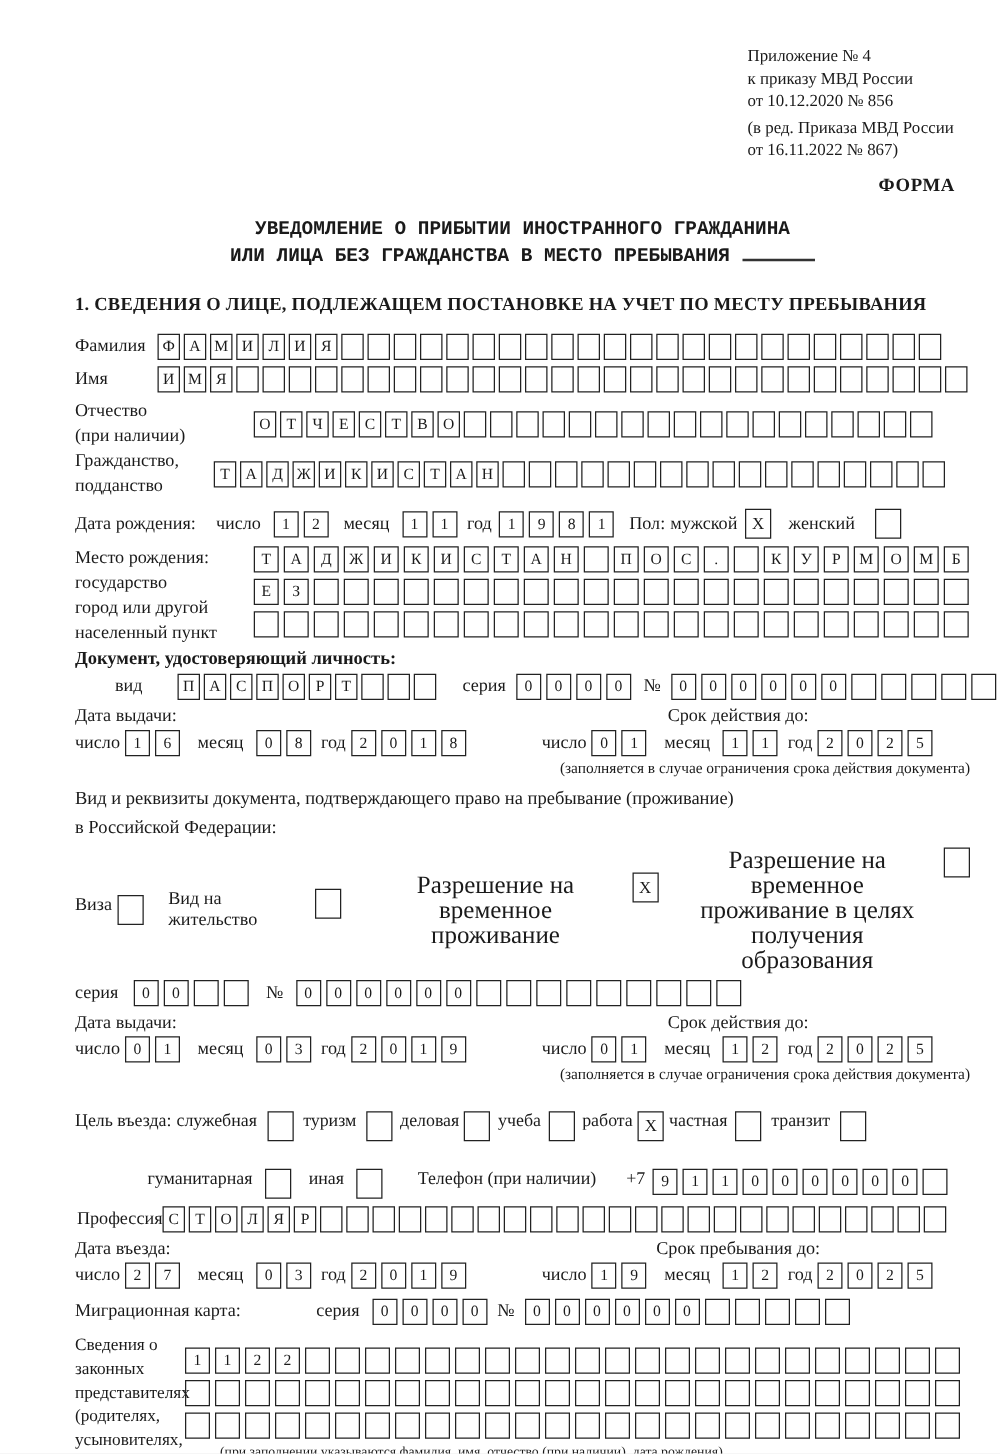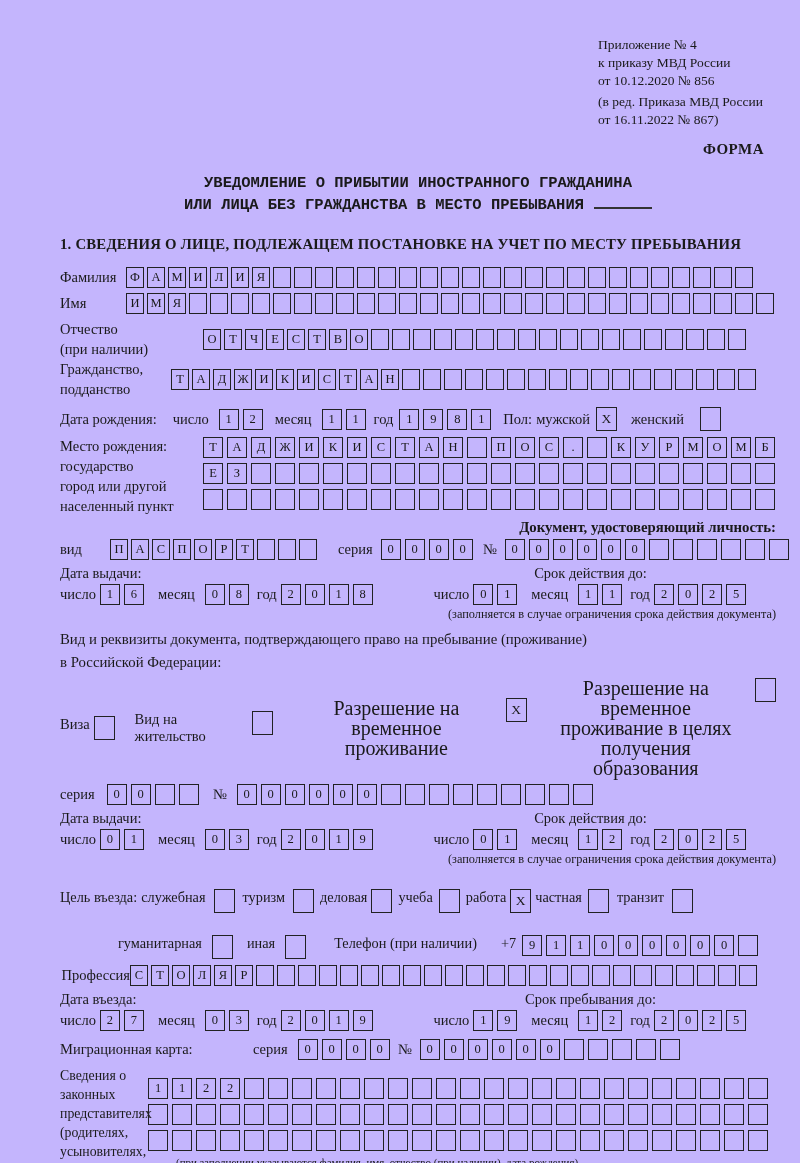--- a/index.html
+++ b/index.html
@@ -1,20 +1,20 @@
 <!DOCTYPE html>
 <html><head>
 <meta charset="utf-8">
 <style>
   * { margin:0; padding:0; box-sizing:border-box; }
   html,body { background:#e9e9e9; }
   body { font-family:"Liberation Serif", serif; color:#1a1a1a; }
   .page {
     position:relative; width:800px; height:1163px; margin:0 auto;
-    background:#c4b5fd; padding:36px 24px 12px 60px; overflow:hidden;
+    background:#ffffff; padding:36px 24px 12px 60px; overflow:hidden;
   }
   .fs { font-size:14.5px; }
 
   
   .appendix { margin-left:auto; width:178px; font-size:13.5px; line-height:18px; }
   .appendix .rev { margin-top:3px; }
   .forma { text-align:right; margin:12px 12px 0 0; font-weight:bold; font-size:15px; letter-spacing:.5px; }
 
   
   .title { margin-top:14px; text-align:center; font-weight:bold; font-size:15.5px; line-height:22px;font-family:Liberation Mono, monospace; }
@@ -36,35 +36,35 @@
   }
   .lblcol div { line-height:20px; }
   .stack > .cells { margin-bottom:5px; }
 
   .w66 { width:66px; flex:0 0 66px; }
   .w143 { width:143px; flex:0 0 143px; }
   .w111 { width:111px; flex:0 0 111px; }
   .ml4{margin-left:4px;} .ml6{margin-left:6px;} .ml8{margin-left:8px;} .ml10{margin-left:10px;}
   .ml12{margin-left:12px;} .ml14{margin-left:14px;} .ml16{margin-left:16px;} .ml18{margin-left:18px;}
   .ml20{margin-left:20px;} .ml24{margin-left:24px;} .ml28{margin-left:28px;}
-  .mt3{margin-top:3px;} .mt4{margin-top:4px;} .mt5{margin-top:5px;} .mt6{margin-top:6px;}
+  .mt3{margin-top:3px;margin-left:32px;} .mt4{margin-top:4px;} .mt5{margin-top:5px;} .mt6{margin-top:6px;}
   .mt8{margin-top:8px;} .mt14{margin-top:14px;}
 
   
   .dates-head { display:flex; font-size:14.5px; margin-top:5px; }
   .dh-left { width:345px; text-align:left; }
   .dh-right { flex:1; text-align:center; }
   .dates-row { display:flex; justify-content:space-between; padding-right:26px; margin-top:2px; }
   .dgroup { display:flex; align-items:center; font-size:14.5px; }
   .footnote { text-align:right; font-size:12.3px; margin-top:2px; }
 
   
   .opt { display:flex; align-items:flex-start; }
   .optlines { font-size:20px; line-height:20px; text-align:center; }
-  .doc-heading { text-align:right; font-weight:bold; font-size:14.8px; margin-top:3px; }
+  .doc-heading { text-align:left; font-weight:bold; font-size:14.8px; margin-top:3px; }
   .intro { font-size:14.8px; line-height:23px; margin-top:6px; }
 
   .purpose-row { display:flex; align-items:flex-start; font-size:14.3px; margin-top:22px; }
   .repr-note { font-size:11px; margin-top:4px; margin-left:118px; }
   .repr-lbl div { line-height:19px; font-size:13.8px; }
 </style>
 </head>
 <body>
 
 <div class="page">

